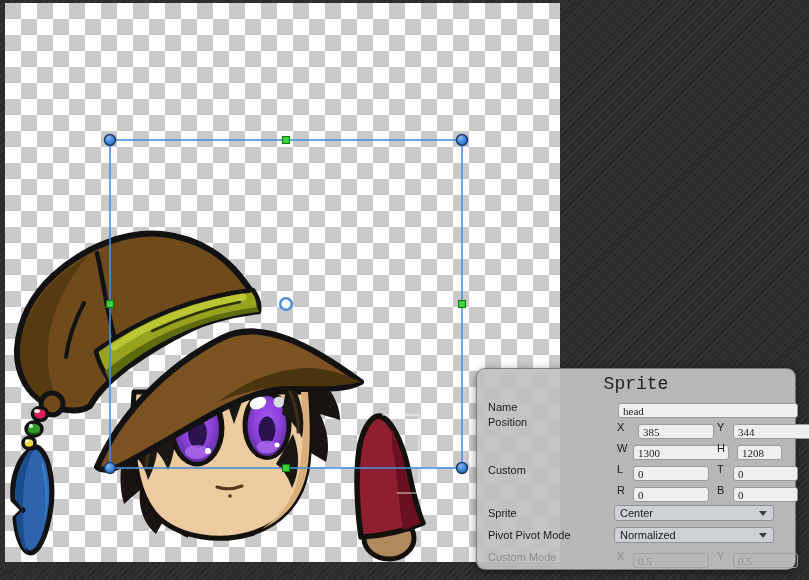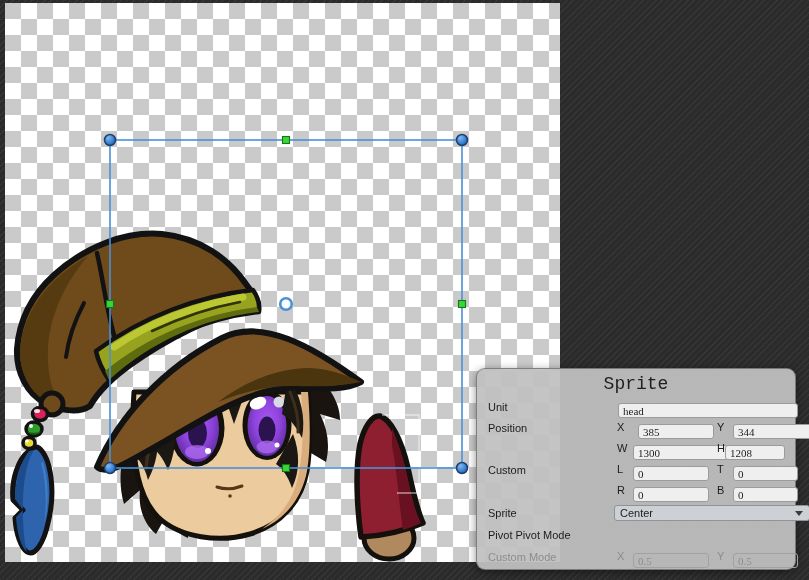--- a/index.html
+++ b/index.html
@@ -28,21 +28,21 @@
            font-size:18px;color:#1f1f1f;font-family:Liberation Mono, monospace;}
   .plabel{position:absolute;left:11px;line-height:14px;white-space:nowrap;}
   .plabel.disabled{color:#8c8c8c;}
   .prefix{position:absolute;line-height:15px;width:12px;color:#1c1c1c;}
   .prefix.disabled{color:#8c8c8c;}
   .fld{position:absolute;height:15px;box-sizing:border-box;
        background:#efefef;border:1px solid #9b9b9b;border-radius:3px;
        font-family:Liberation Serif, serif;font-size:11px;color:#1c1c1c;
        padding:0 4px;margin:4px;outline:none;}
   .fld.disabled{background:transparent;border-color:#a2a2a2;color:#8c8c8c;}
-  .dd{position:absolute;left:137px;width:196px;height:16px;box-sizing:border-box;
+  .dd{position:absolute;left:137px;width:160px;height:16px;box-sizing:border-box;
       background:#cdd1d5;border:1px solid #8f9397;border-radius:3px;cursor:default;}
   .dd-text{position:absolute;left:5px;top:1px;line-height:13px;color:#1c1c1c;}
   .dd-arrow{position:absolute;right:6px;top:5px;width:0;height:0;
             border-left:4px solid transparent;border-right:4px solid transparent;
             border-top:5px solid #3c3c3c;}
 </style>
 </head>
 <body>
 
 <div class="stage">
@@ -169,52 +169,56 @@
         <stop offset="0%" stop-color="#85b9ec"></stop>
         <stop offset="60%" stop-color="#3f86d8"></stop>
         <stop offset="100%" stop-color="#2a61a8"></stop>
       </radialGradient>
     </defs>
   </svg>
 
   <div class="panel">
     <div class="p-title">Sprite</div>
 
-    <span class="plabel" style="top:31px">Unit</span>
+    <span class="plabel" style="top:31px">Name</span>
     <input class="fld" style="left: 137px; top: 30px; width: 180px;" value="head">
 
-    <span class="plabel" style="top:52px">Position</span>
+    <span class="plabel" style="top:46px">Position</span>
     <span class="prefix" style="left:140px;top:51px">X</span>
     <input class="fld" style="left: 157px; top: 51px; width: 76px;" value="385">
     <span class="prefix" style="left:240px;top:51px">Y</span>
     <input class="fld" style="left: 252px; top: 51px; width: 84px;" value="344">
 
     <span class="prefix" style="left:140px;top:72px">W</span>
     <input class="fld" style="left: 152px; top: 72px; width: 96px;" value="1300">
     <span class="prefix" style="left:240px;top:72px">H</span>
-    <input class="fld" style="left: 244px; top: 72px; width: 60px;" value="1208">
+    <input class="fld" style="left: 256px; top: 72px; width: 45px;" value="1208">
 
     <span class="plabel" style="top:94px">Custom</span>
     <span class="prefix" style="left:140px;top:93px">L</span>
     <input class="fld" style="left: 152px; top: 93px; width: 76px;" value="0">
     <span class="prefix" style="left:240px;top:93px">T</span>
     <input class="fld" style="left: 252px; top: 93px; width: 65px;" value="0">
 
     <span class="prefix" style="left:140px;top:114px">R</span>
     <input class="fld" style="left: 152px; top: 114px; width: 76px;" value="0">
     <span class="prefix" style="left:240px;top:114px">B</span>
     <input class="fld" style="left: 252px; top: 114px; width: 65px;" value="0">
 
     <span class="plabel" style="top:137px">Sprite</span>
     <div class="dd" style="top:136px">
       <span class="dd-text">Center</span>
       <span class="dd-arrow"></span>
     </div>
 
     <span class="plabel" style="top:159px">Pivot Pivot Mode</span>
+    <div class="dd" style="top:158px">
+      <span class="dd-text">Normalized</span>
+      <span class="dd-arrow"></span>
+    </div>
 
     <span class="plabel disabled" style="top:181px">Custom Mode</span>
     <span class="prefix disabled" style="left:140px;top:180px">X</span>
     <input class="fld disabled" style="left: 152px; top: 180px; width: 76px;" value="0.5">
     <span class="prefix disabled" style="left:240px;top:180px">Y</span>
     <input class="fld disabled" style="left: 252px; top: 180px; width: 65px;" value="0.5">
   </div>
 
 </div>
 

